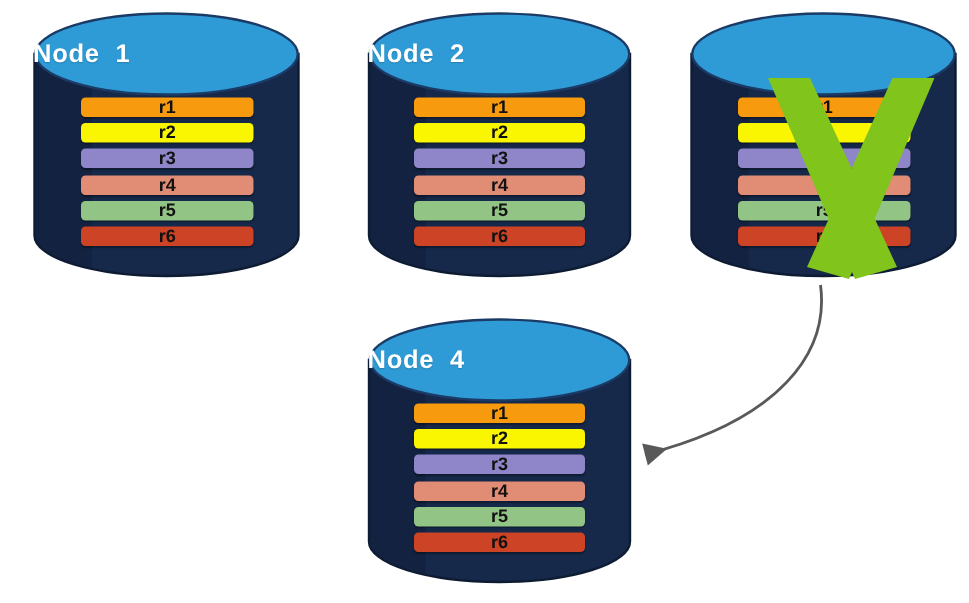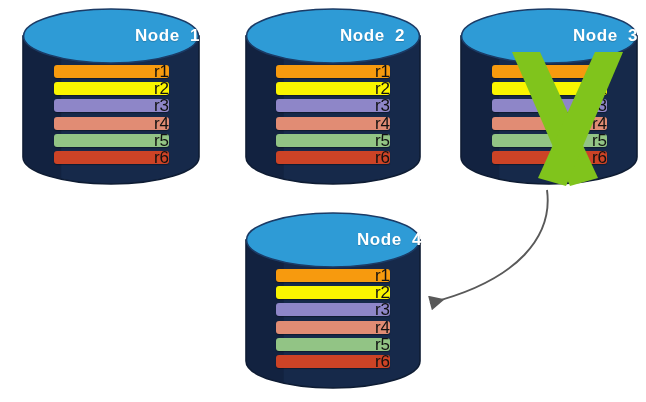--- a/index.html
+++ b/index.html
@@ -31,21 +31,21 @@
     position: absolute;
     left: 0;
     top: 0;
     overflow: visible;
   }
 
   .node-label {
     position: absolute;
     left: 0;
     width: 100%;
-    text-align: right;
+    text-align: left;
     color: #ffffff;
     font-weight: bold;
     font-size: 17px;
     letter-spacing: 0.5px;
     white-space: pre;
     text-shadow: 0 1px 1px rgba(0,0,0,0.18);
     pointer-events: none;
   }
 
   .bars {
@@ -53,24 +53,24 @@
     left: 0;
     width: 100%;
   }
 
   .bar {
     position: absolute;
     height: 13px;
     border-radius: 3px;
     box-shadow: 0 1px 1px rgba(0,0,0,0.35);
     color: #111111;
-    font-size: 17px;
-    font-weight: normal;
+    font-size: 12px;
+    font-weight: bold;
     line-height: 13px;
-    text-align: right;
+    text-align: center;
     overflow: hidden;
     white-space: nowrap;
   }
 
   #x-mark {
     position: absolute;
     overflow: visible;
     pointer-events: none;
   }
 
@@ -119,21 +119,20 @@
         <div class="bar" style="left: 31px; width: 114px; top: 126px; background: rgb(146, 196, 133);">r5</div>
         <div class="bar" style="left: 31px; width: 114px; top: 143px; background: rgb(204, 67, 38);">r6</div>
       </div>
     </div>
     <div class="node" style="left: 460px; top: 8px; width: 178px; height: 177px;">
       <svg class="cyl-svg" width="178" height="177" viewBox="0 0 178 177">
         <path d="M1,28 L1,149 A88,27 0 0 0 177,149 L177,28 Z" fill="#16294A" stroke="#0E1C33" stroke-width="1.6"></path>
         <path d="M1,28 L1,149 A88,27 0 0 0 39.160000000000004,171.14 L39.160000000000004,28 Z" fill="#101E38" opacity="0.55"></path>
         <ellipse cx="89" cy="28" rx="87.5" ry="27" fill="#2E9BD6" stroke="#1B3B66" stroke-width="1.6"></ellipse>
       </svg>
-      <div class="node-label" style="top: 18px;">Node  3</div>
       <div class="bars" style="top: 0px;">
         <div class="bar" style="left: 32px; width: 115px; top: 57px; background: rgb(247, 154, 14);">r1</div>
         <div class="bar" style="left: 32px; width: 115px; top: 74px; background: rgb(250, 245, 0);">r2</div>
         <div class="bar" style="left: 32px; width: 115px; top: 91px; background: rgb(142, 134, 200);">r3</div>
         <div class="bar" style="left: 32px; width: 115px; top: 109px; background: rgb(225, 140, 116);">r4</div>
         <div class="bar" style="left: 32px; width: 115px; top: 126px; background: rgb(146, 196, 133);">r5</div>
         <div class="bar" style="left: 32px; width: 115px; top: 143px; background: rgb(204, 67, 38);">r6</div>
       </div>
       <svg id="x-mark" width="178" height="177" viewBox="0 0 178 177" style="left: 0px; top: 0px;">
         <g fill="#80C41C">

